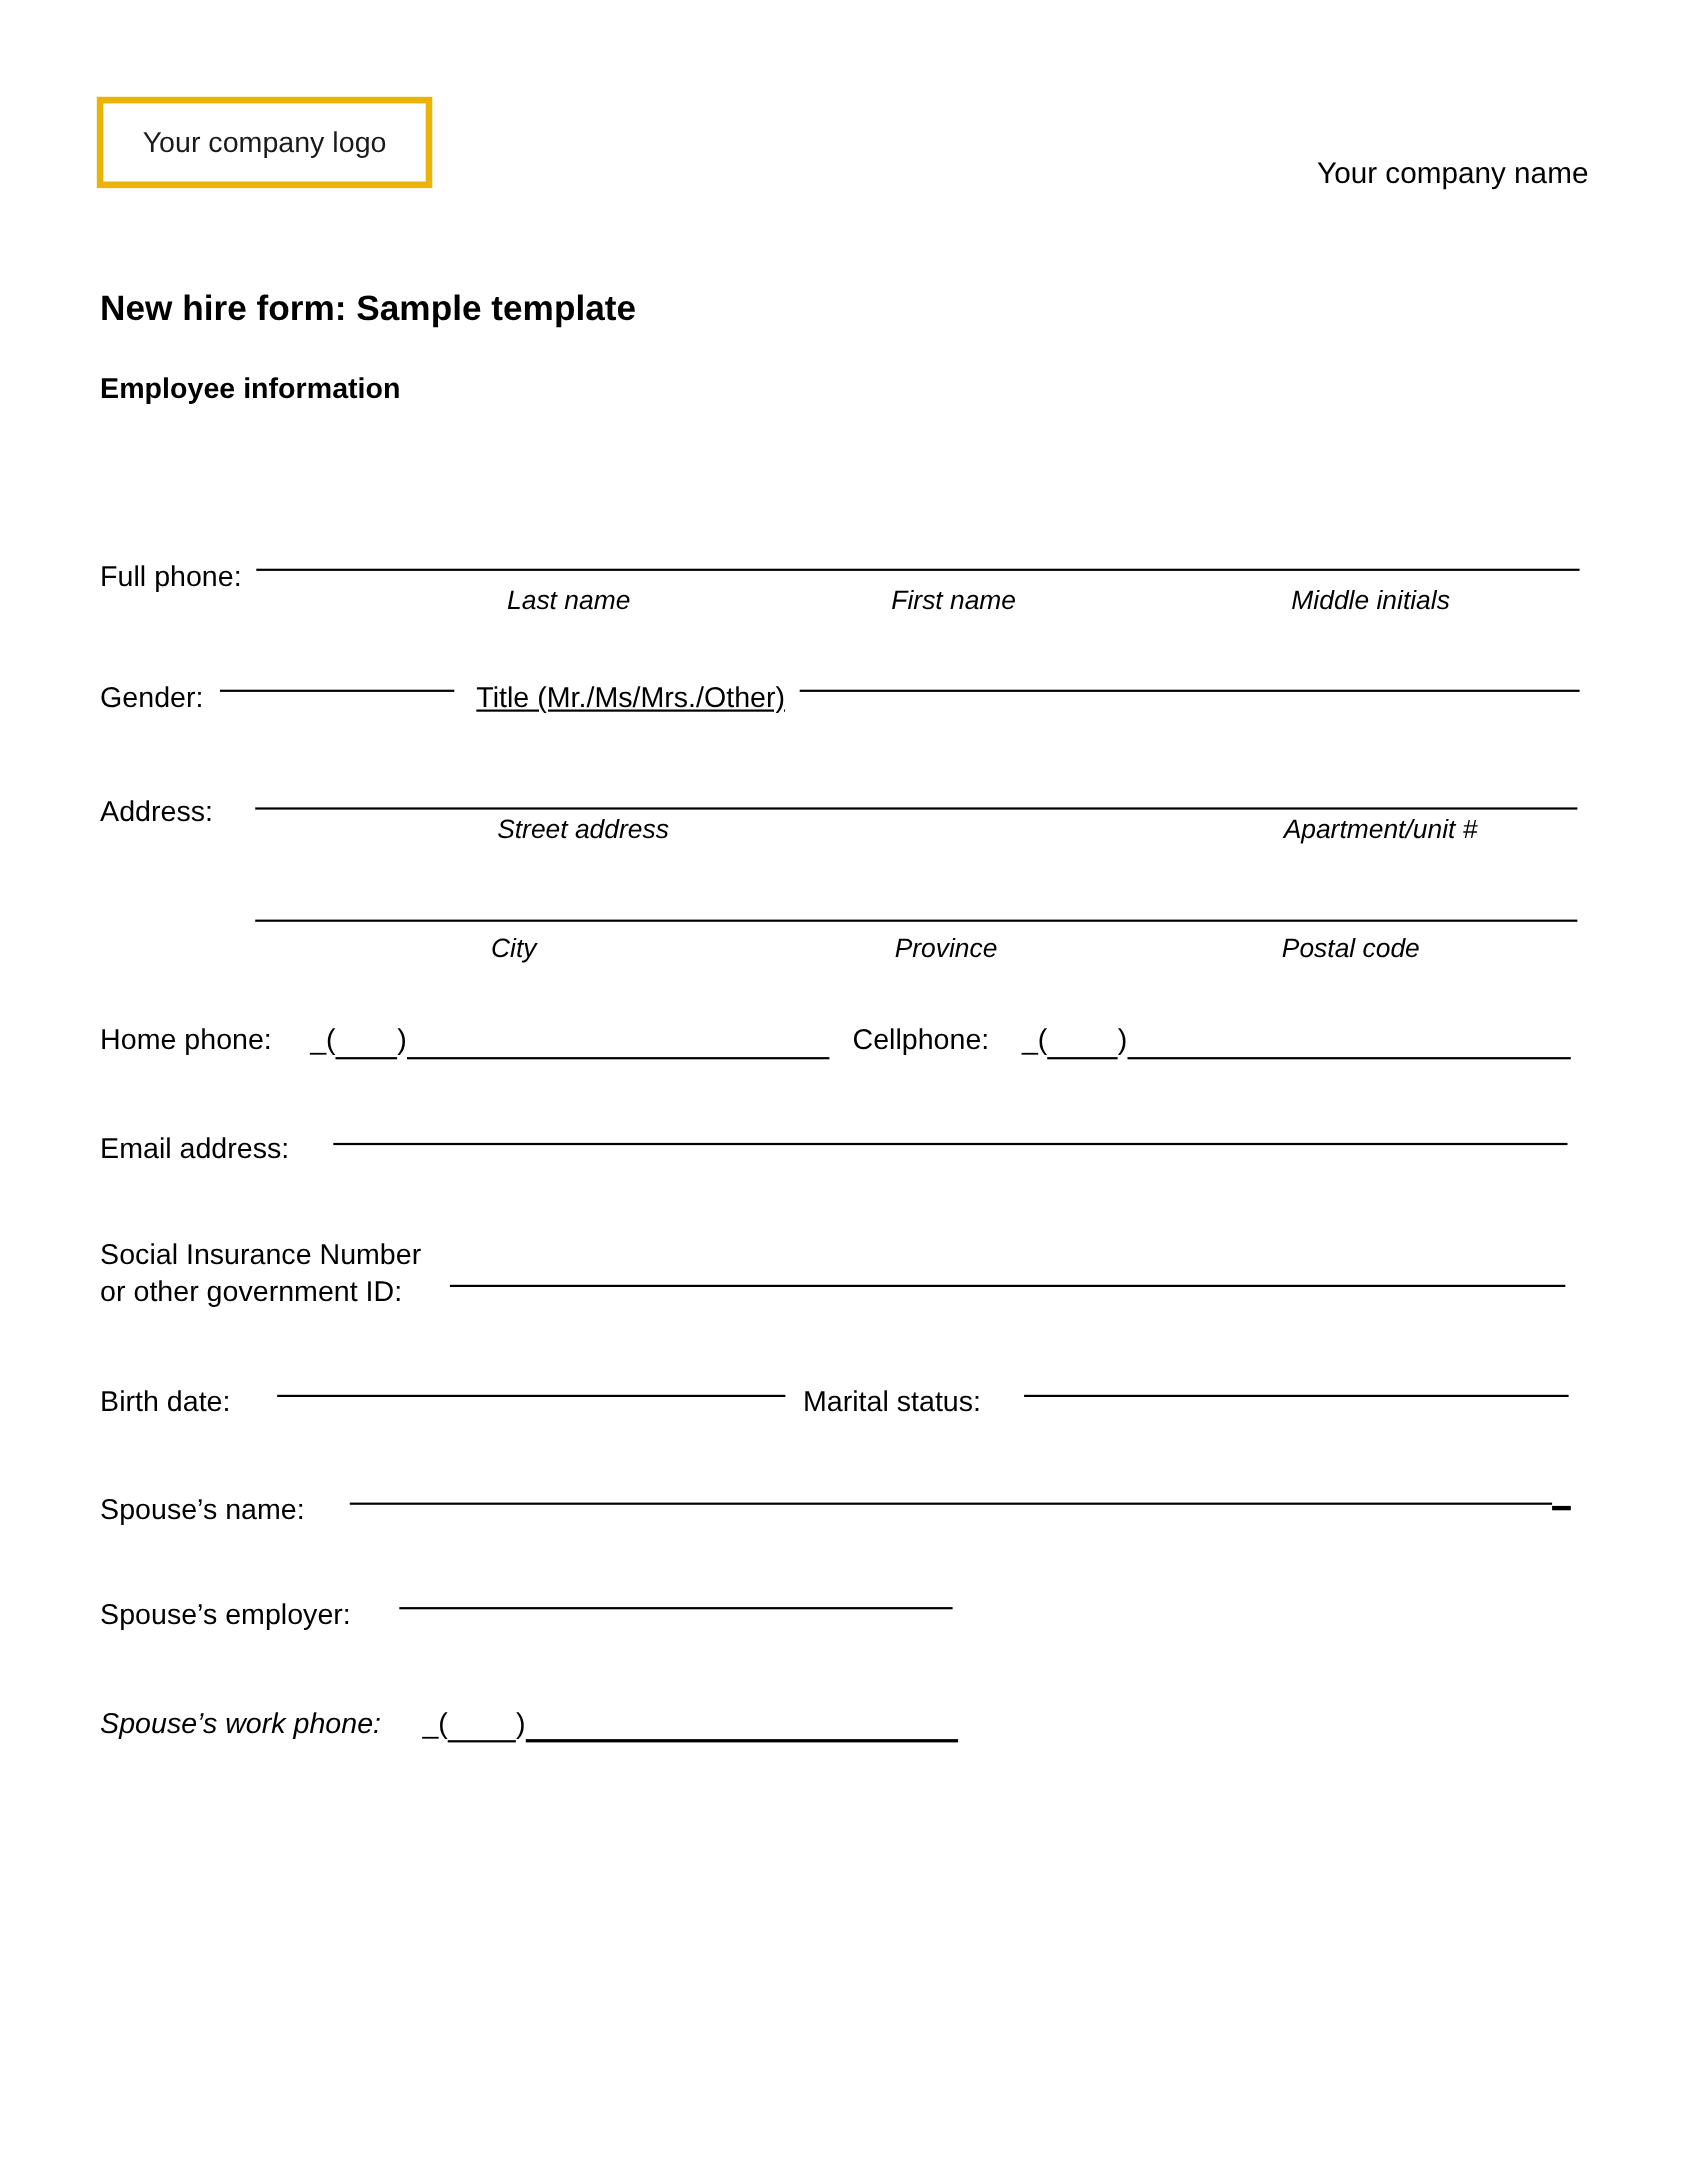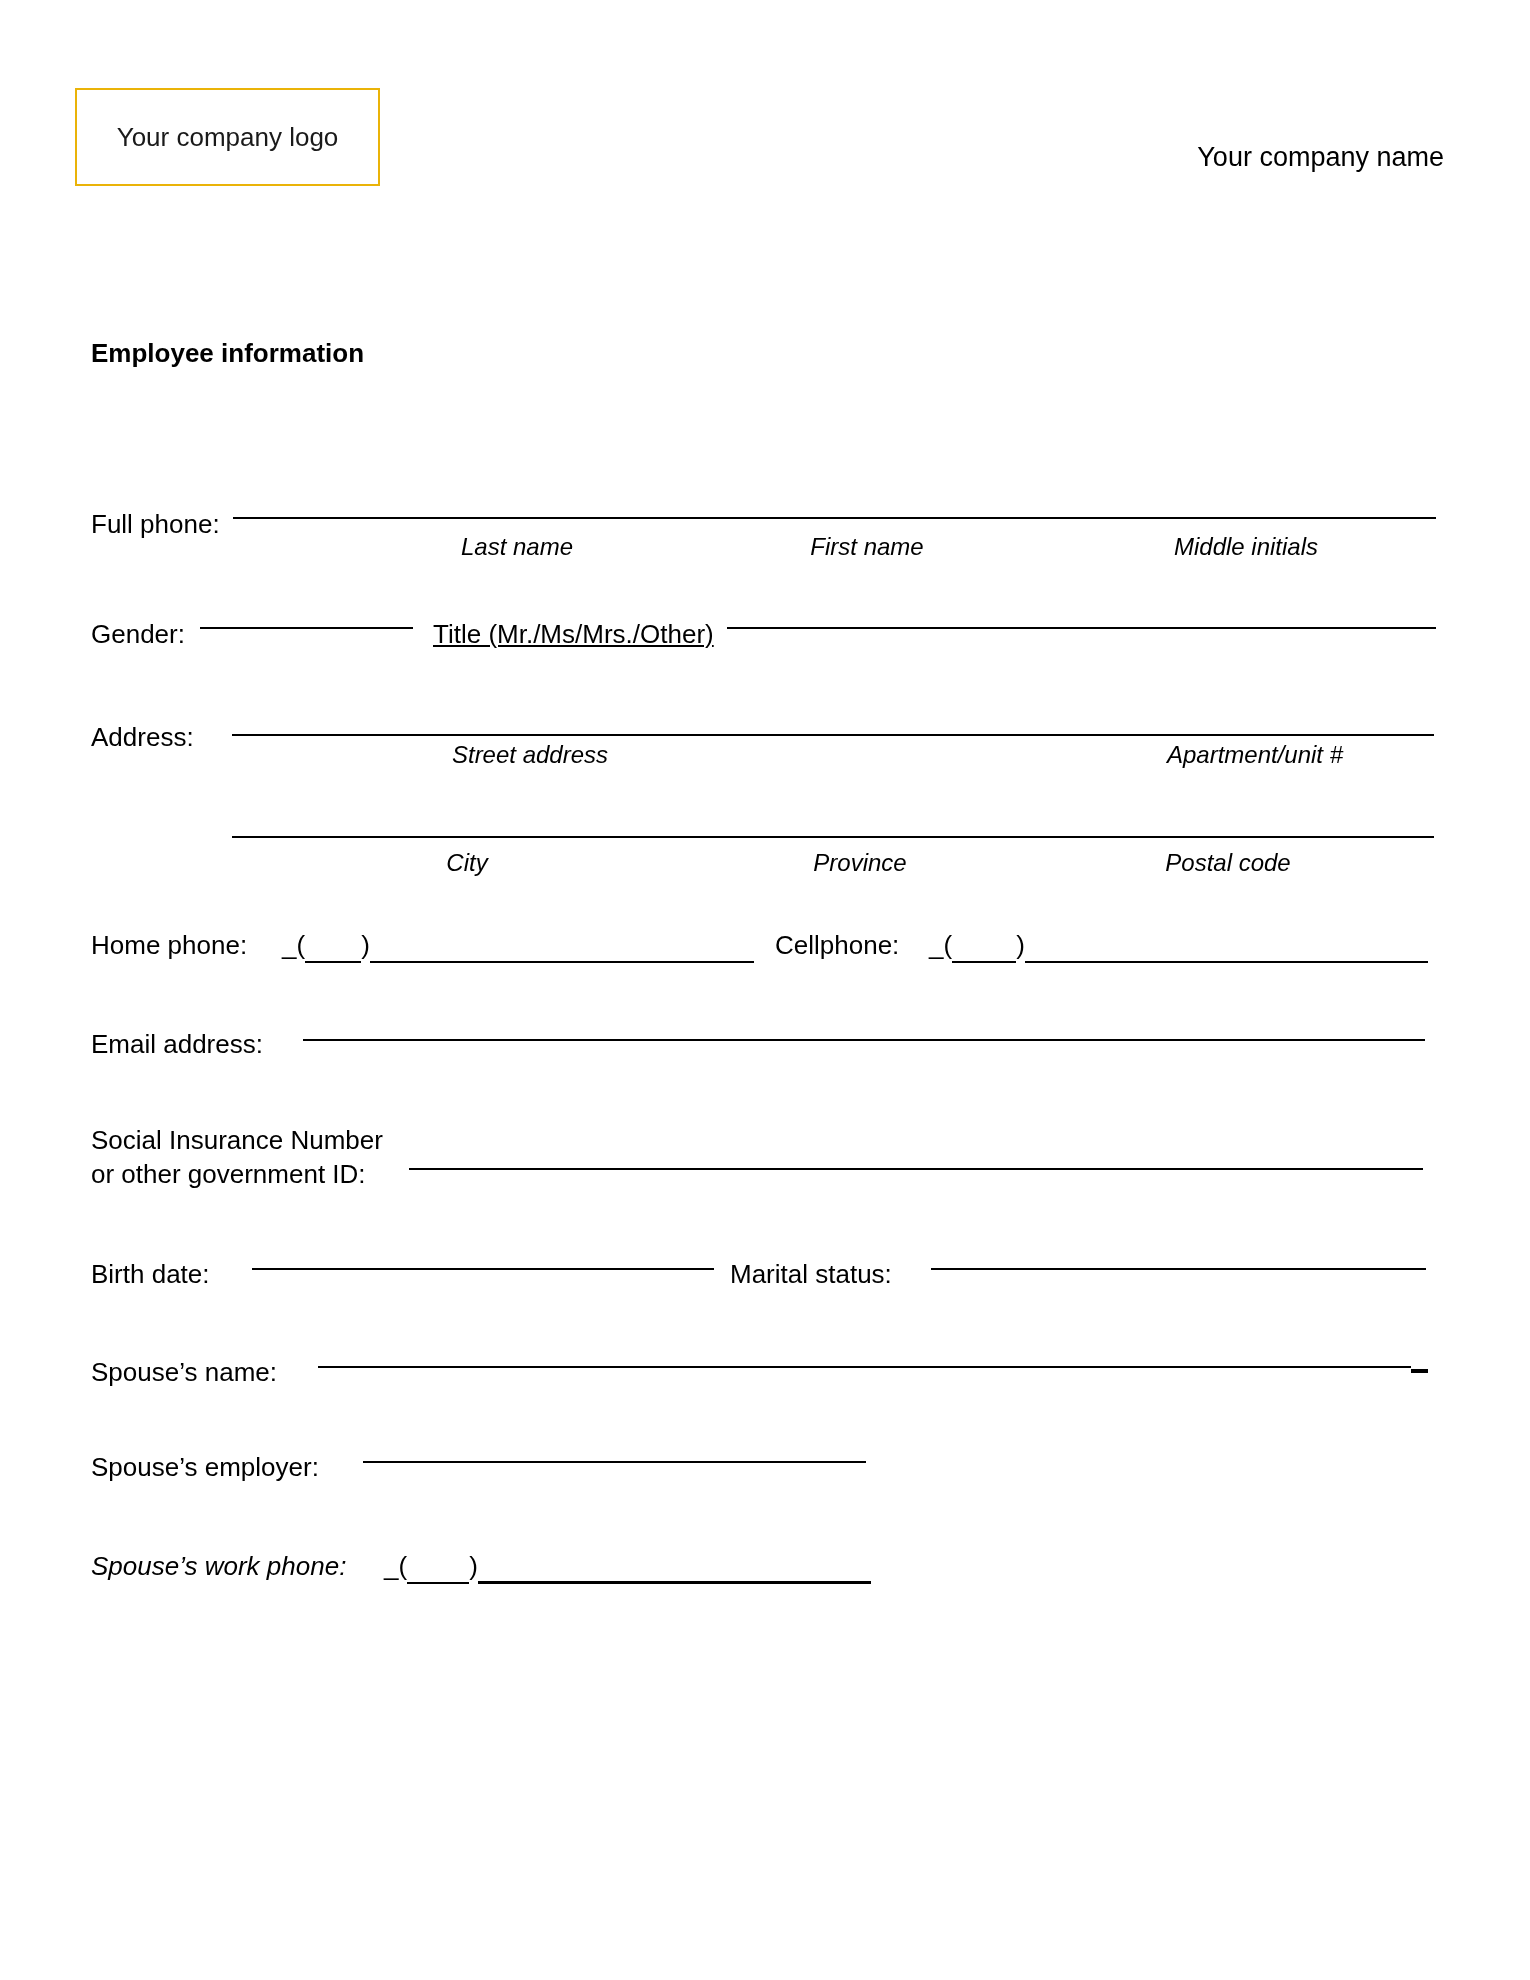--- a/index.html
+++ b/index.html
@@ -10,23 +10,23 @@
     width: 1530px;
     height: 1980px;
     background: #ffffff;
     color: #000000;
     overflow: hidden;
   }
   .abs { position: absolute; line-height: 1; white-space: nowrap; margin-top: 24px; }
   .label { font-size: 26px; color: #000; }
   .logo-box {
     position: absolute;
-    left: 75px; top: 88px;
-    width: 305px; height: 98px;
-    border: 2px solid #eab308;
+    left: 88px; top: 88px;
+    width: 305px; height: 83px;
+    border: 6px solid #eab308;
     display: flex; align-items: center; justify-content: center;
   }
   .logo-box span { font-size: 26px; color: #1a1a1a; }
   .company-name { font-size: 27px; right: 86px; top: 120px; text-align: right; }
   .doc-title { font-size: 32px; font-weight: bold; left: 91px; top: 240px; }
   .section-heading { font-size: 26px; font-weight: bold; left: 91px; top: 316px; }
   .section-bar {
     position: absolute;
     left: 91px; top: 379px;
     width: 1343px; height: 42px;
@@ -62,20 +62,21 @@
 </head>
 <body>
 
 <div class="page">
 
   <div class="logo-box">
     <span>Your company logo</span>
   </div>
   <div class="abs company-name">Your company name</div>
 
+  <div class="abs doc-title">New hire form: Sample template</div>
   <div class="abs section-heading">Employee information</div>
 
 
   <div class="abs label" style="left:91px; top:487px;">Full phone:</div>
   <div class="blank" style="left:233px; top:517px; width:1203px;"></div>
   <div class="sublabel" style="left:517px; top:535px;">Last name</div>
   <div class="sublabel" style="left:867px; top:535px;">First name</div>
   <div class="sublabel" style="left:1246px; top:535px;">Middle initials</div>
 
   <div class="abs label" style="left:91px; top:597px;">Gender:</div>

